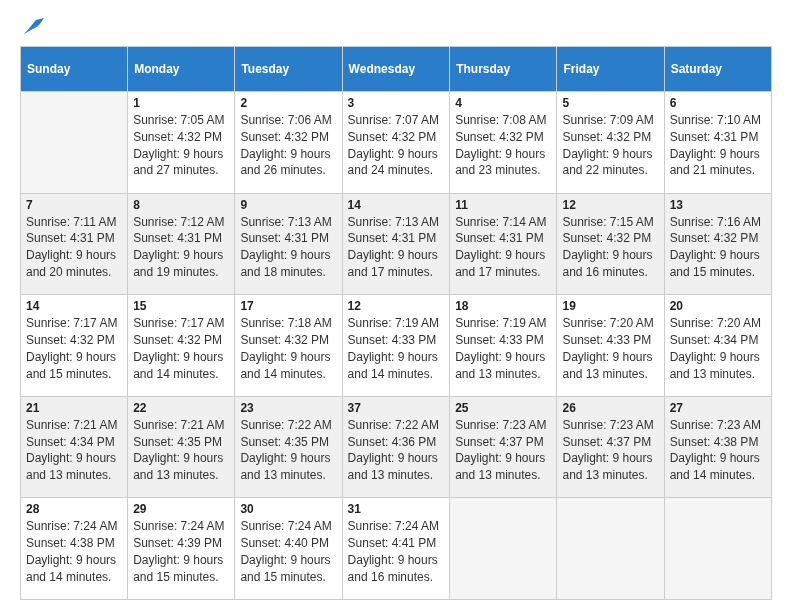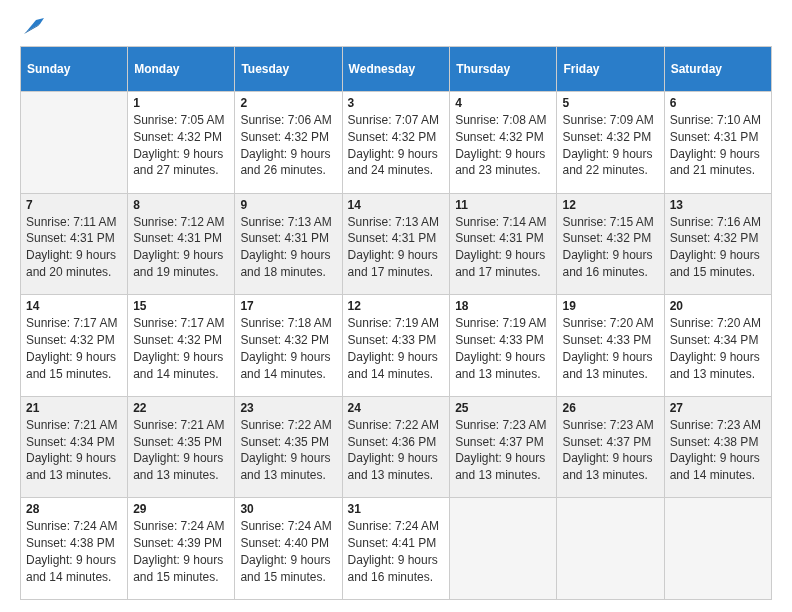--- a/index.html
+++ b/index.html
@@ -233,21 +233,21 @@
           </td>
           <td class="row-shade">
             <span class="day-number">22</span>
             <div class="day-info">Sunrise: 7:21 AM<br>Sunset: 4:35 PM<br>Daylight: 9 hours and 13 minutes.</div>
           </td>
           <td class="row-shade">
             <span class="day-number">23</span>
             <div class="day-info">Sunrise: 7:22 AM<br>Sunset: 4:35 PM<br>Daylight: 9 hours and 13 minutes.</div>
           </td>
           <td class="row-shade">
-            <span class="day-number">24</span>
+            <span class="day-number">37</span>
             <div class="day-info">Sunrise: 7:22 AM<br>Sunset: 4:36 PM<br>Daylight: 9 hours and 13 minutes.</div>
           </td>
           <td class="row-shade">
             <span class="day-number">25</span>
             <div class="day-info">Sunrise: 7:23 AM<br>Sunset: 4:37 PM<br>Daylight: 9 hours and 13 minutes.</div>
           </td>
           <td class="row-shade">
             <span class="day-number">26</span>
             <div class="day-info">Sunrise: 7:23 AM<br>Sunset: 4:37 PM<br>Daylight: 9 hours and 13 minutes.</div>
           </td>

